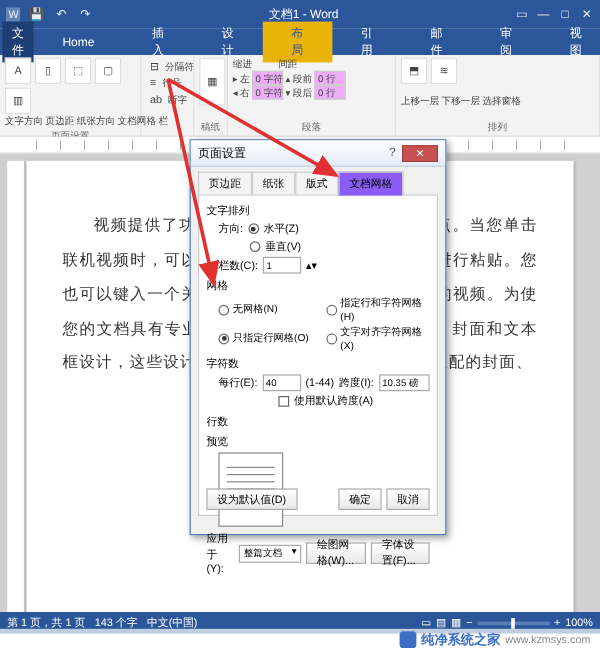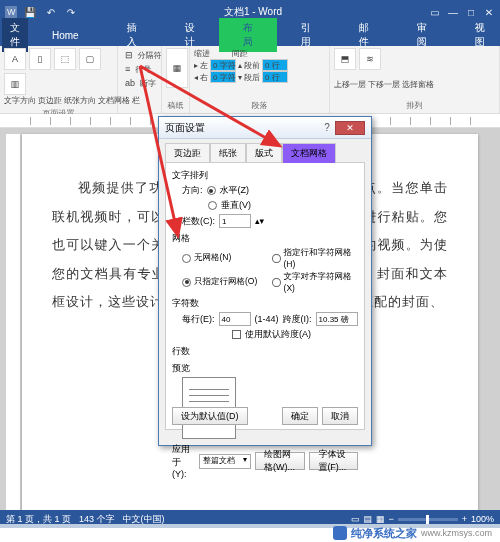--- a/index.html
+++ b/index.html
@@ -9,33 +9,33 @@
 
 .titlebar{height:24px;background:#2b579a;display:flex;align-items:center;padding:0 4px;font-size:10px;color:#fff}
 .titlebar .left{display:flex;gap:6px}
 .titlebar .center{flex:1;text-align:center;font-size:10px}
 .titlebar .right{display:flex;gap:4px}
 .tb-icon{width:14px;height:14px;display:inline-flex;align-items:center;justify-content:center;opacity:.9}
 
 
 .ribbontabs{height:22px;background:#2b579a;display:flex;align-items:center;padding:0 2px;font-size:10px;color:#fff}
 .ribbontabs .tab{padding:3px 24px;cursor:pointer}
-.ribbontabs .tab.active{background:#22c55e;color:#2b579a}
+.ribbontabs .tab.active{background:#eab308;color:#2b579a}
 .ribbontabs .file{background:#1e3f73;padding:3px 8px}
 .ribbontabs .share{margin-left:auto;padding:3px 7px}
 
 
 .ribbon{height:68px;background:#f3f3f3;border-bottom:1px solid #ddd;display:flex;font-size:9px;color:#444}
 .rgroup{border-right:1px solid #e0e0e0;padding:2px 4px;display:flex;flex-direction:column;justify-content:space-between}
 .rgroup .label{text-align:center;font-size:8px;color:#666;margin-top:2px}
 .rgroup .icons{display:flex;gap:3px;flex-wrap:wrap}
 .ricon{width:22px;height:22px;display:inline-flex;align-items:center;justify-content:center;background:#fff;border:1px solid #ddd;font-size:9px}
 .ricon.sm{width:auto;height:14px;padding:0 3px;border:none;background:none}
 .rrow{display:flex;align-items:center;gap:2px;font-size:8px;white-space:nowrap}
-.spin{width:26px;height:12px;border:1px solid #ccc;background:#0ea5e9;font-size:8px;display:inline-flex;align-items:center;padding:0 2px}
+.spin{width:26px;height:12px;border:1px solid #ccc;background:#f0abfc;font-size:8px;display:inline-flex;align-items:center;padding:0 2px}
 
 
 .ruler{height:14px;background:#fff;border-bottom:1px solid #ddd;position:relative}
 .ruler::before{content:"";position:absolute;left:30px;right:10px;top:3px;height:8px;background:repeating-linear-gradient(90deg,#aaa 0,#aaa 1px,transparent 1px,transparent 20px)}
 
 
 .docarea{position:absolute;top:128px;bottom:32px;left:0;right:0;background:#d0d0d0;overflow:hidden}
 .page{position:absolute;left:22px;top:6px;width:456px;height:520px;background:#fff;box-shadow:0 1px 3px rgba(0,0,0,.3);padding:40px 30px;font-size:13px;line-height:2.2;color:#333;letter-spacing:1px;text-align:justify}
 .page p{text-indent:2em}
 .vruler{position:absolute;left:6px;top:6px;width:14px;height:520px;background:#fff}

